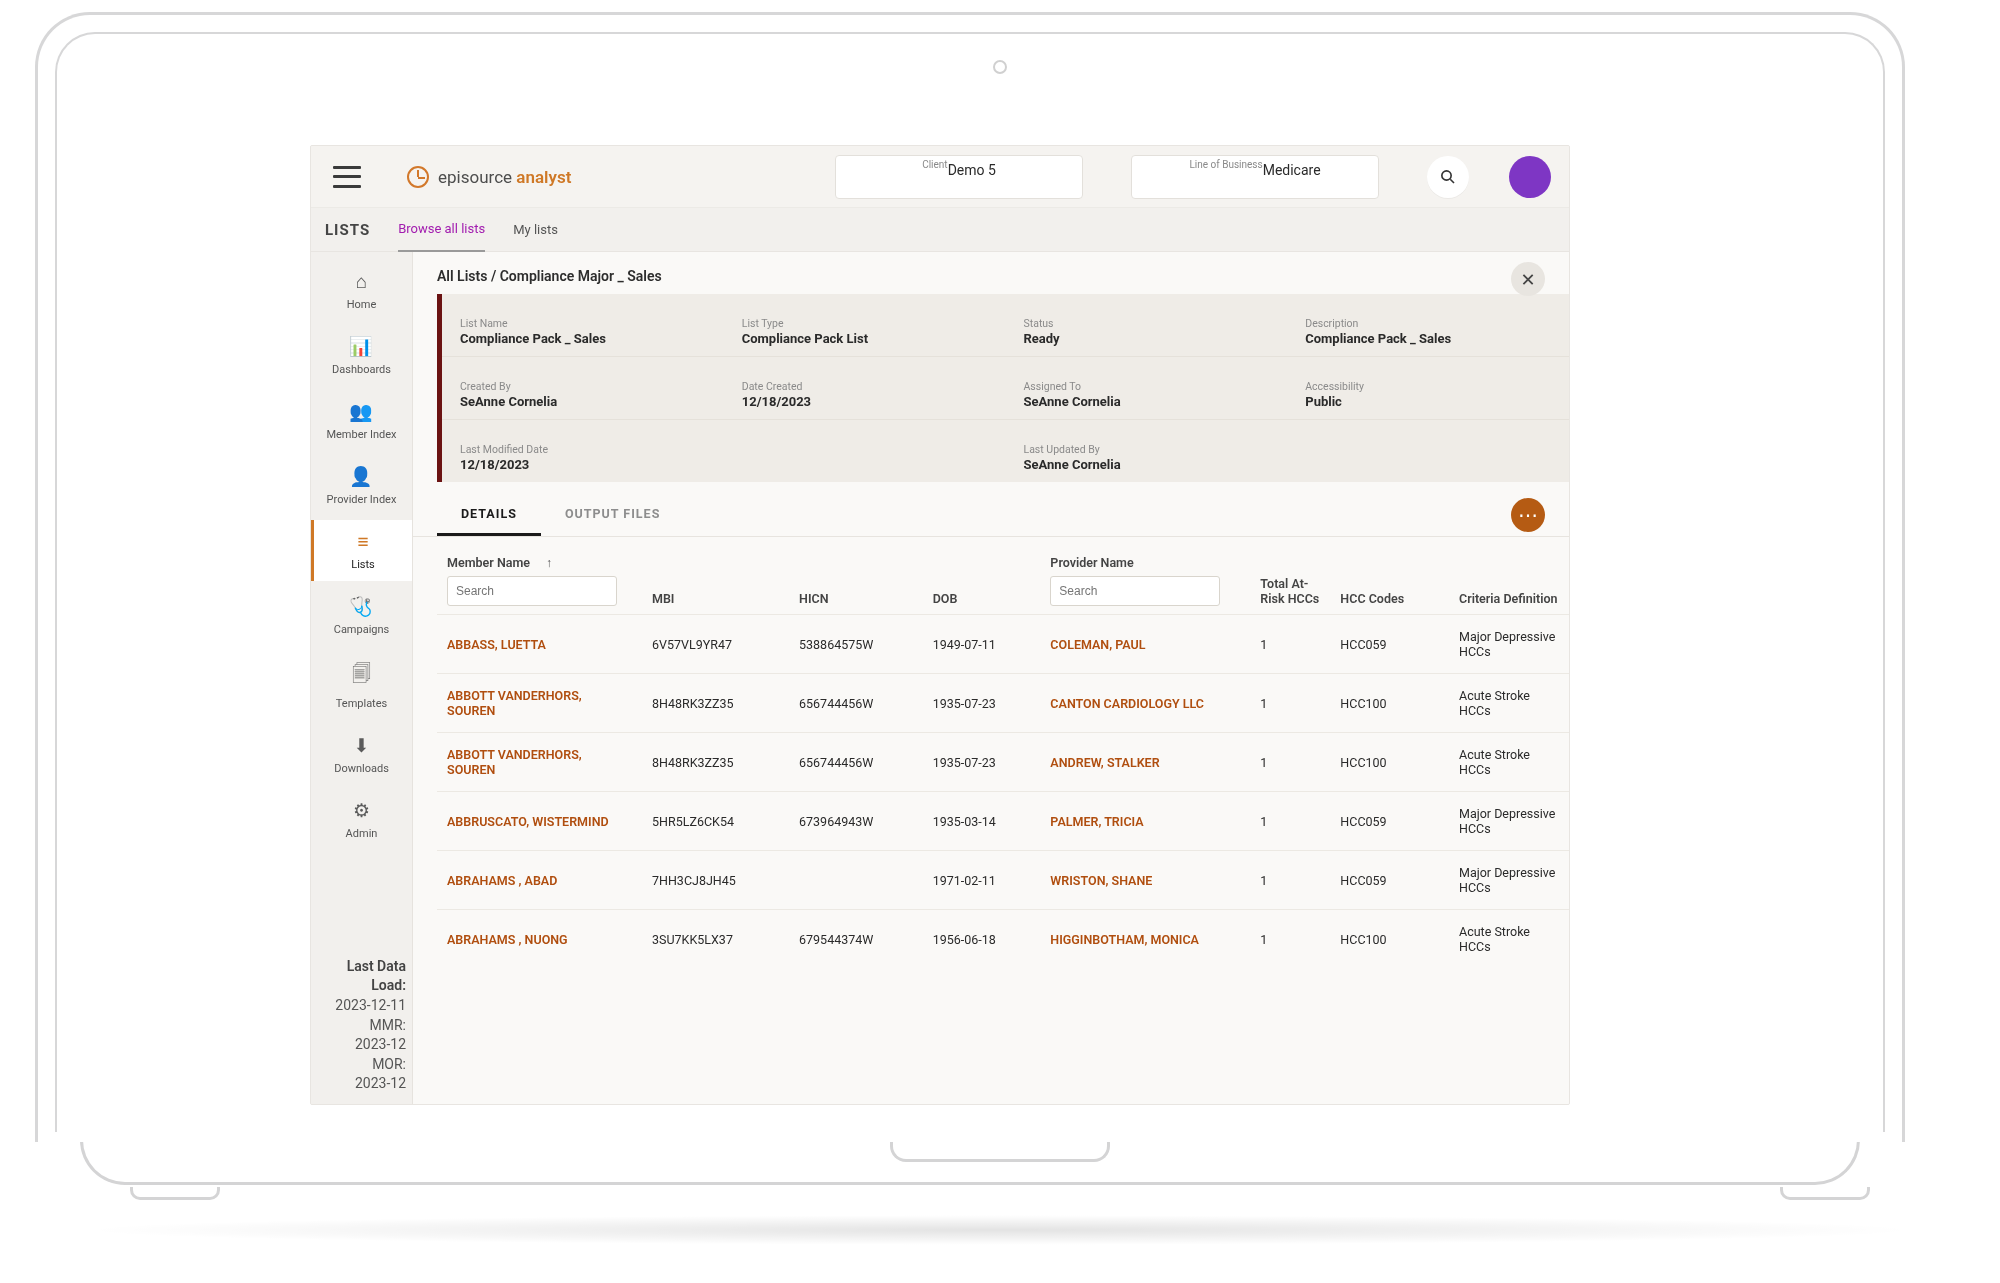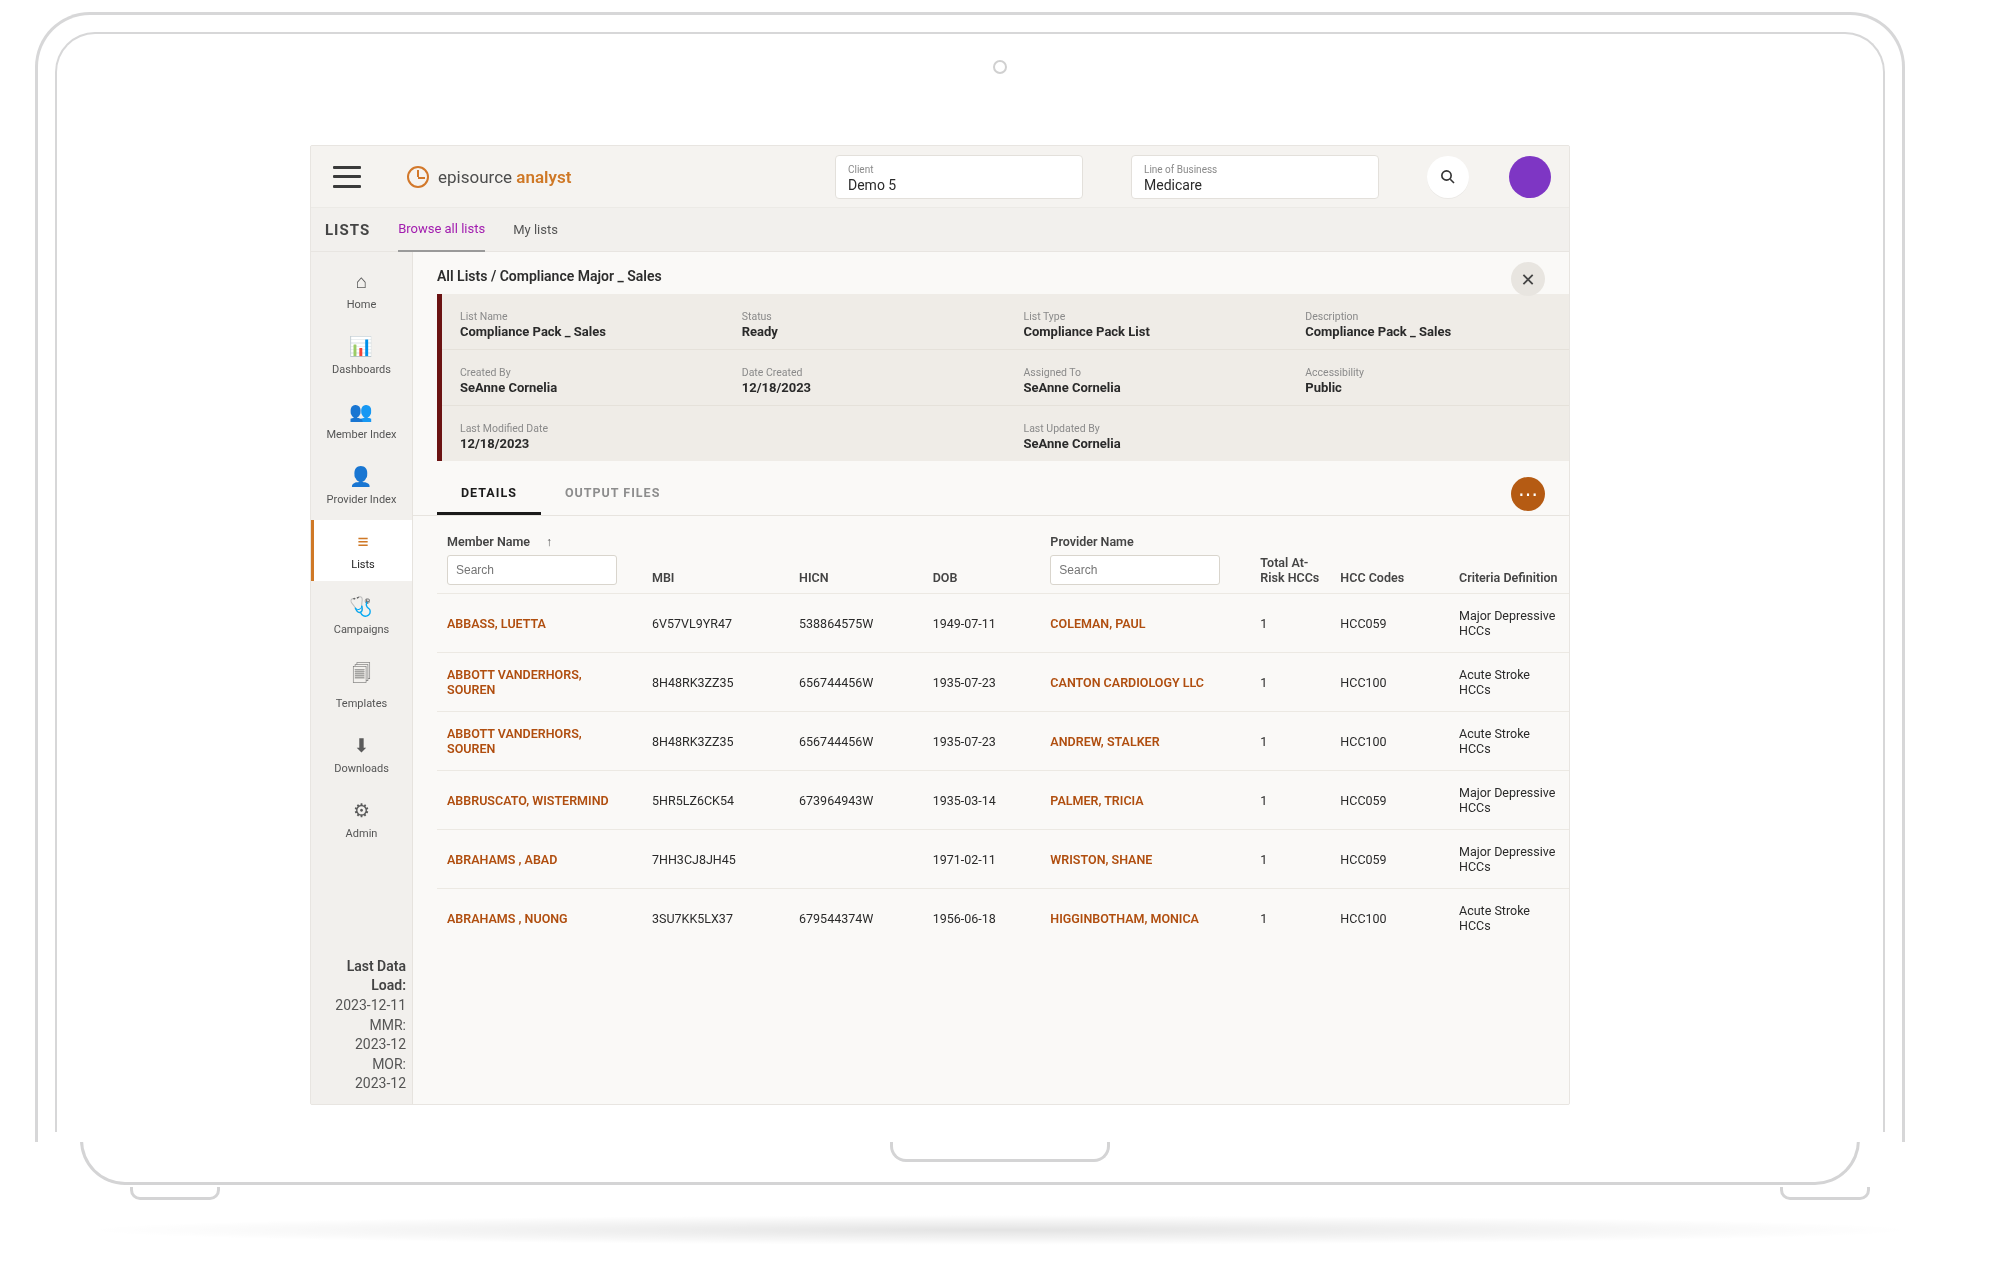--- a/index.html
+++ b/index.html
@@ -42,21 +42,21 @@
   .appbar { height:62px; background:#f5f3f0; display:flex; align-items:center; padding:0 18px 0 22px; border-bottom:1px solid #eceae6;gap:32px;}
   .hamburger{width:28px;height:22px;margin-right:14px;display:flex;flex-direction:column;justify-content:space-between;cursor:pointer}
   .hamburger span{height:3px;background:#3a3a3a;border-radius:1px;}
   .brand{display:flex;align-items:center;gap:9px;font-size:17px;font-weight:500;}
   .brand-logo{width:22px;height:22px;border:2px solid #d2782b;border-radius:50%;position:relative;}
   .brand-logo::before{content:"";position:absolute;left:50%;top:50%;width:2px;height:7px;background:#d2782b;transform:translate(-50%,-100%);}
   .brand-logo::after{content:"";position:absolute;left:50%;top:50%;width:7px;height:2px;background:#d2782b;}
   .brand-a{color:#4d4d4d;font-weight:400}
   .brand-b{color:#cf7826;font-weight:600}
   .appbar-spacer{flex:1}
-  .selectbox{background:#fff;border:1px solid #e3e0db;border-radius:4px;height:44px;min-width:248px;margin-right:16px;padding:4px 12px 0;display:flex;flex-direction:column;justify-content:center}
+  .selectbox{background:#fff;border:1px solid #e3e0db;border-radius:4px;height:44px;min-width:248px;margin-right:16px;padding:4px 12px 0;display:flex;flex-direction:row;justify-content:center}
   .selectbox .lbl{font-size:10px;color:#8a8a8a;line-height:1}
   .selectbox .val{font-size:14px;color:#2a2a2a;margin-top:2px}
   .searchbtn{width:42px;height:42px;border-radius:50%;background:#fff;display:flex;align-items:center;justify-content:center;margin-right:8px;box-shadow:0 1px 0 #0000000a}
   .avatar{width:42px;height:42px;border-radius:50%;background:#7e36c4}
 
   
   .tabsbar{height:44px;background:#f2f0ed;display:flex;align-items:center;padding-left:14px;gap:28px;border-bottom:1px solid #e8e5e1}
   .tabsbar .title{font-size:15px;letter-spacing:1px;font-weight:700;color:#454545}
   .tabsbar .tab{font-size:13px;color:#555;cursor:pointer}
   .tabsbar .tab.active{color:#a21caf;border-bottom:2px solid #9a9a9a;height:44px;display:flex;align-items:center}
@@ -72,21 +72,21 @@
   .navfoot div:first-child{font-weight:600;color:#444}
 
   .main{flex:1;background:#faf9f7;display:flex;flex-direction:column;overflow:hidden}
 
   .crumbs{display:flex;align-items:center;padding:16px 24px 10px;position:relative}
   .crumbs .txt{font-size:14px;font-weight:600;color:#2d2d2d}
   .closebtn{position:absolute;right:24px;top:10px;width:34px;height:34px;border-radius:50%;background:#e8e5e0;display:flex;align-items:center;justify-content:center;cursor:pointer;font-size:18px;color:#444}
 
   .metabox{margin:0 0 0 24px;border-left:5px solid #6b1313;background:#efece7}
   .metarow{display:flex}
-  .metacell{flex:1;padding:16px 18px 10px}
+  .metacell{flex:1;padding:23px 18px 10px}
   .metarow + .metarow{border-top:1px solid #e5e1da}
   .metacell .k{font-size:10.5px;color:#8a8a8a}
   .metacell .v{font-size:13px;color:#2a2a2a;font-weight:700;margin-top:1px}
 
   .innertabs{display:flex;align-items:flex-start;padding:0 24px;margin-top:10px;border-bottom:1px solid #e7e4df;position:relative}
   .itab{padding:14px 24px 12px;font-size:12.5px;letter-spacing:1px;font-weight:700;color:#8d8d8d;cursor:pointer}
   .itab.active{color:#1b1b1b;border-bottom:3px solid #1b1b1b}
   .morebtn{position:absolute;right:24px;top:6px;width:34px;height:34px;border-radius:50%;background:#b55b13;color:#fff;display:flex;align-items:center;justify-content:center;font-size:20px;cursor:pointer}
 
   .tablewrap{flex:1;overflow:auto;padding:0 0 0 24px}
@@ -203,26 +203,26 @@
         <div class="closebtn">✕</div>
       </div>
 
       <div class="metabox" id="metabox">
           <div class="metarow">
             <div class="metacell">
               <div class="k">List Name</div>
               <div class="v">Compliance Pack _ Sales</div>
             </div>
             <div class="metacell">
+              <div class="k">List Type</div>
+              <div class="v">Compliance Pack List</div>
+            </div>
+            <div class="metacell">
               <div class="k">Status</div>
               <div class="v">Ready</div>
-            </div>
-            <div class="metacell">
-              <div class="k">List Type</div>
-              <div class="v">Compliance Pack List</div>
             </div>
             <div class="metacell">
               <div class="k">Description</div>
               <div class="v">Compliance Pack _ Sales</div>
             </div>
           </div>
           <div class="metarow">
             <div class="metacell">
               <div class="k">Created By</div>
               <div class="v">SeAnne Cornelia</div>

